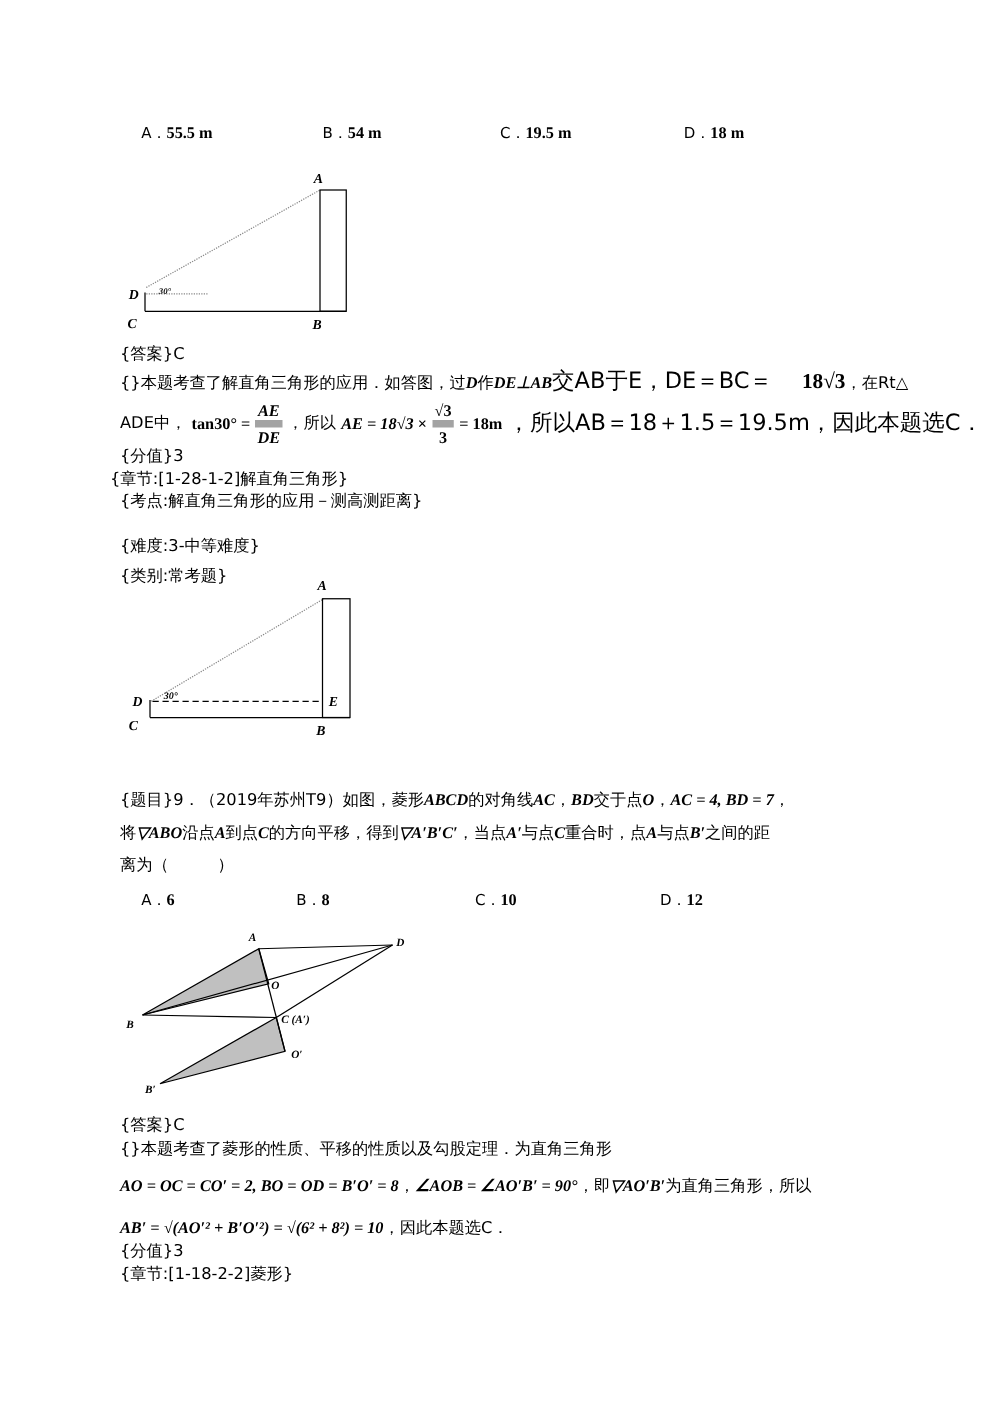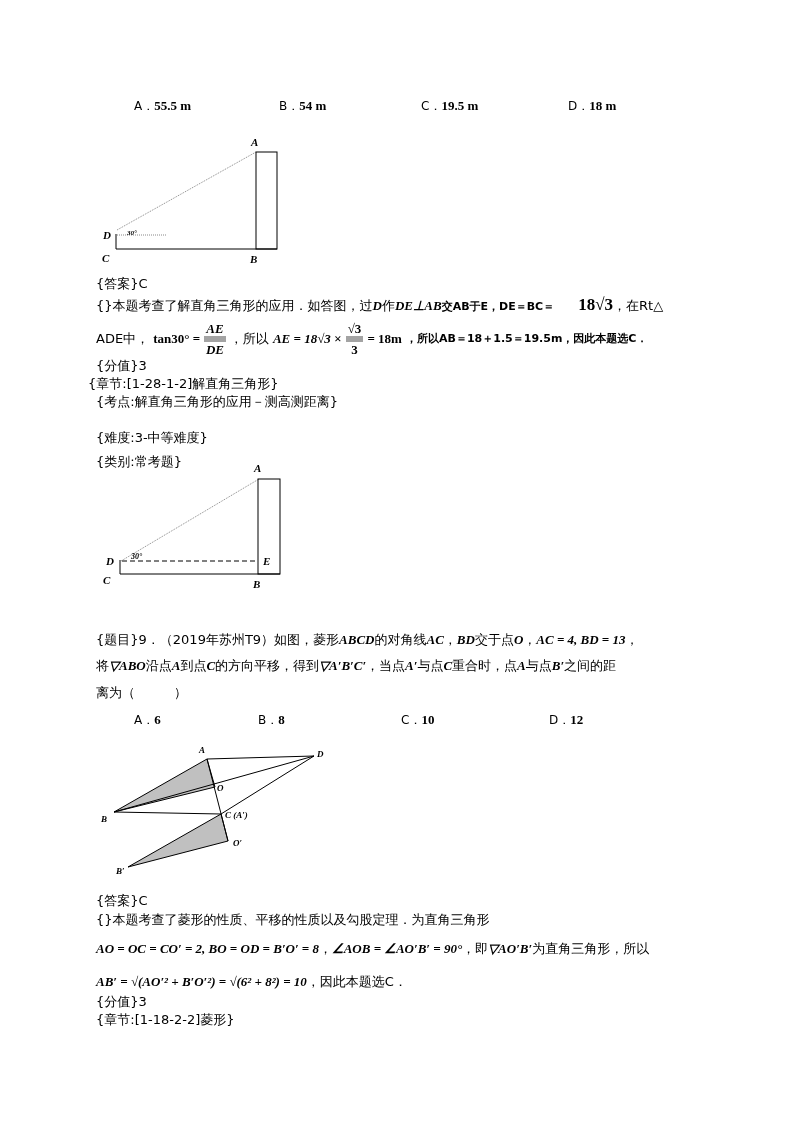--- a/index.html
+++ b/index.html
@@ -1,23 +1,23 @@
 <!DOCTYPE html>
 <html><head>
 <meta charset="utf-8">
 <style>
   html, body { margin:0; padding:0; background:#ffffff; }
   body { width:794px; height:1123px; position:relative; overflow:hidden;
          font-family:"DejaVu Sans", sans-serif; color:#000; font-size:13px; }
   .abs { position:absolute; white-space:nowrap; }
-  .opt { font-size:12px;margin-left:21px; }
+  .opt { font-size:12px; }
   .opt b { font-family:"Liberation Serif", serif; font-size:13px; }
   .m { font-family:"Liberation Serif", serif; font-weight:bold; font-style:italic; }
   .mb { font-family:"Liberation Serif", serif; font-weight:bold; }
-  .small { font-size:11px;font-weight:bold; }
+  .small { font-size:18px; }
   .line { font-size:13px; line-height:16px; }
   .frac { display:inline-block; vertical-align:middle; text-align:center; font-family:"Liberation Serif", serif; font-weight:bold; font-style:italic; font-size:13px; line-height:15px; }
   .frac span { display:block; }
   .frac .num { border-bottom:6px solid #a3a3a3; padding:0 2px; }
   svg text { font-family:"Liberation Serif", serif; font-weight:bold; font-style:italic; }
 </style>
 </head>
 <body>
 
 <div class="abs opt" style="left:113px;top:98px;"><span>A．</span><b>55.5 m</b></div>
@@ -67,21 +67,21 @@
   <rect x="163" y="24" width="22" height="95" fill="none" stroke="#000"></rect>
   <text x="159" y="17" font-size="11">A</text>
   <text x="158" y="133" font-size="11">B</text>
   <text x="8" y="129" font-size="11">C</text>
   <text x="11" y="110" font-size="11">D</text>
   <text x="168" y="110" font-size="11">E</text>
   <text x="36" y="104" font-size="8">30°</text>
 </svg>
 
 <div class="abs line" style="left:96px;top:632px;">
-  <span>{题目}9．（2019年苏州T9）如图，菱形</span><span class="m">ABCD</span><span>的对角线</span><span class="m">AC</span><span>，</span><span class="m">BD</span><span>交于点</span><span class="m">O</span><span>，</span><span class="m">AC = 4, BD = 13</span><span>，</span>
+  <span>{题目}9．（2019年苏州T9）如图，菱形</span><span class="m">ABCD</span><span>的对角线</span><span class="m">AC</span><span>，</span><span class="m">BD</span><span>交于点</span><span class="m">O</span><span>，</span><span class="m">AC = 4, BD = 7</span><span>，</span>
 </div>
 <div class="abs line" style="left:96px;top:658px;">
   <span>将</span><span class="m">▽ABO</span><span>沿点</span><span class="m">A</span><span>到点</span><span class="m">C</span><span>的方向平移，得到</span><span class="m">▽A′B′C′</span><span>，当点</span><span class="m">A′</span><span>与点</span><span class="m">C</span><span>重合时，点</span><span class="m">A</span><span>与点</span><span class="m">B′</span><span>之间的距</span>
 </div>
 <div class="abs line" style="left:96px;top:685px;">离为（　　　）</div>
 
 <div class="abs opt" style="left:113px;top:712px;"><span>A．</span><b>6</b></div>
 <div class="abs opt" style="left:237px;top:712px;"><span>B．</span><b>8</b></div>
 <div class="abs opt" style="left:380px;top:712px;"><span>C．</span><b>10</b></div>
 <div class="abs opt" style="left:528px;top:712px;"><span>D．</span><b>12</b></div>

